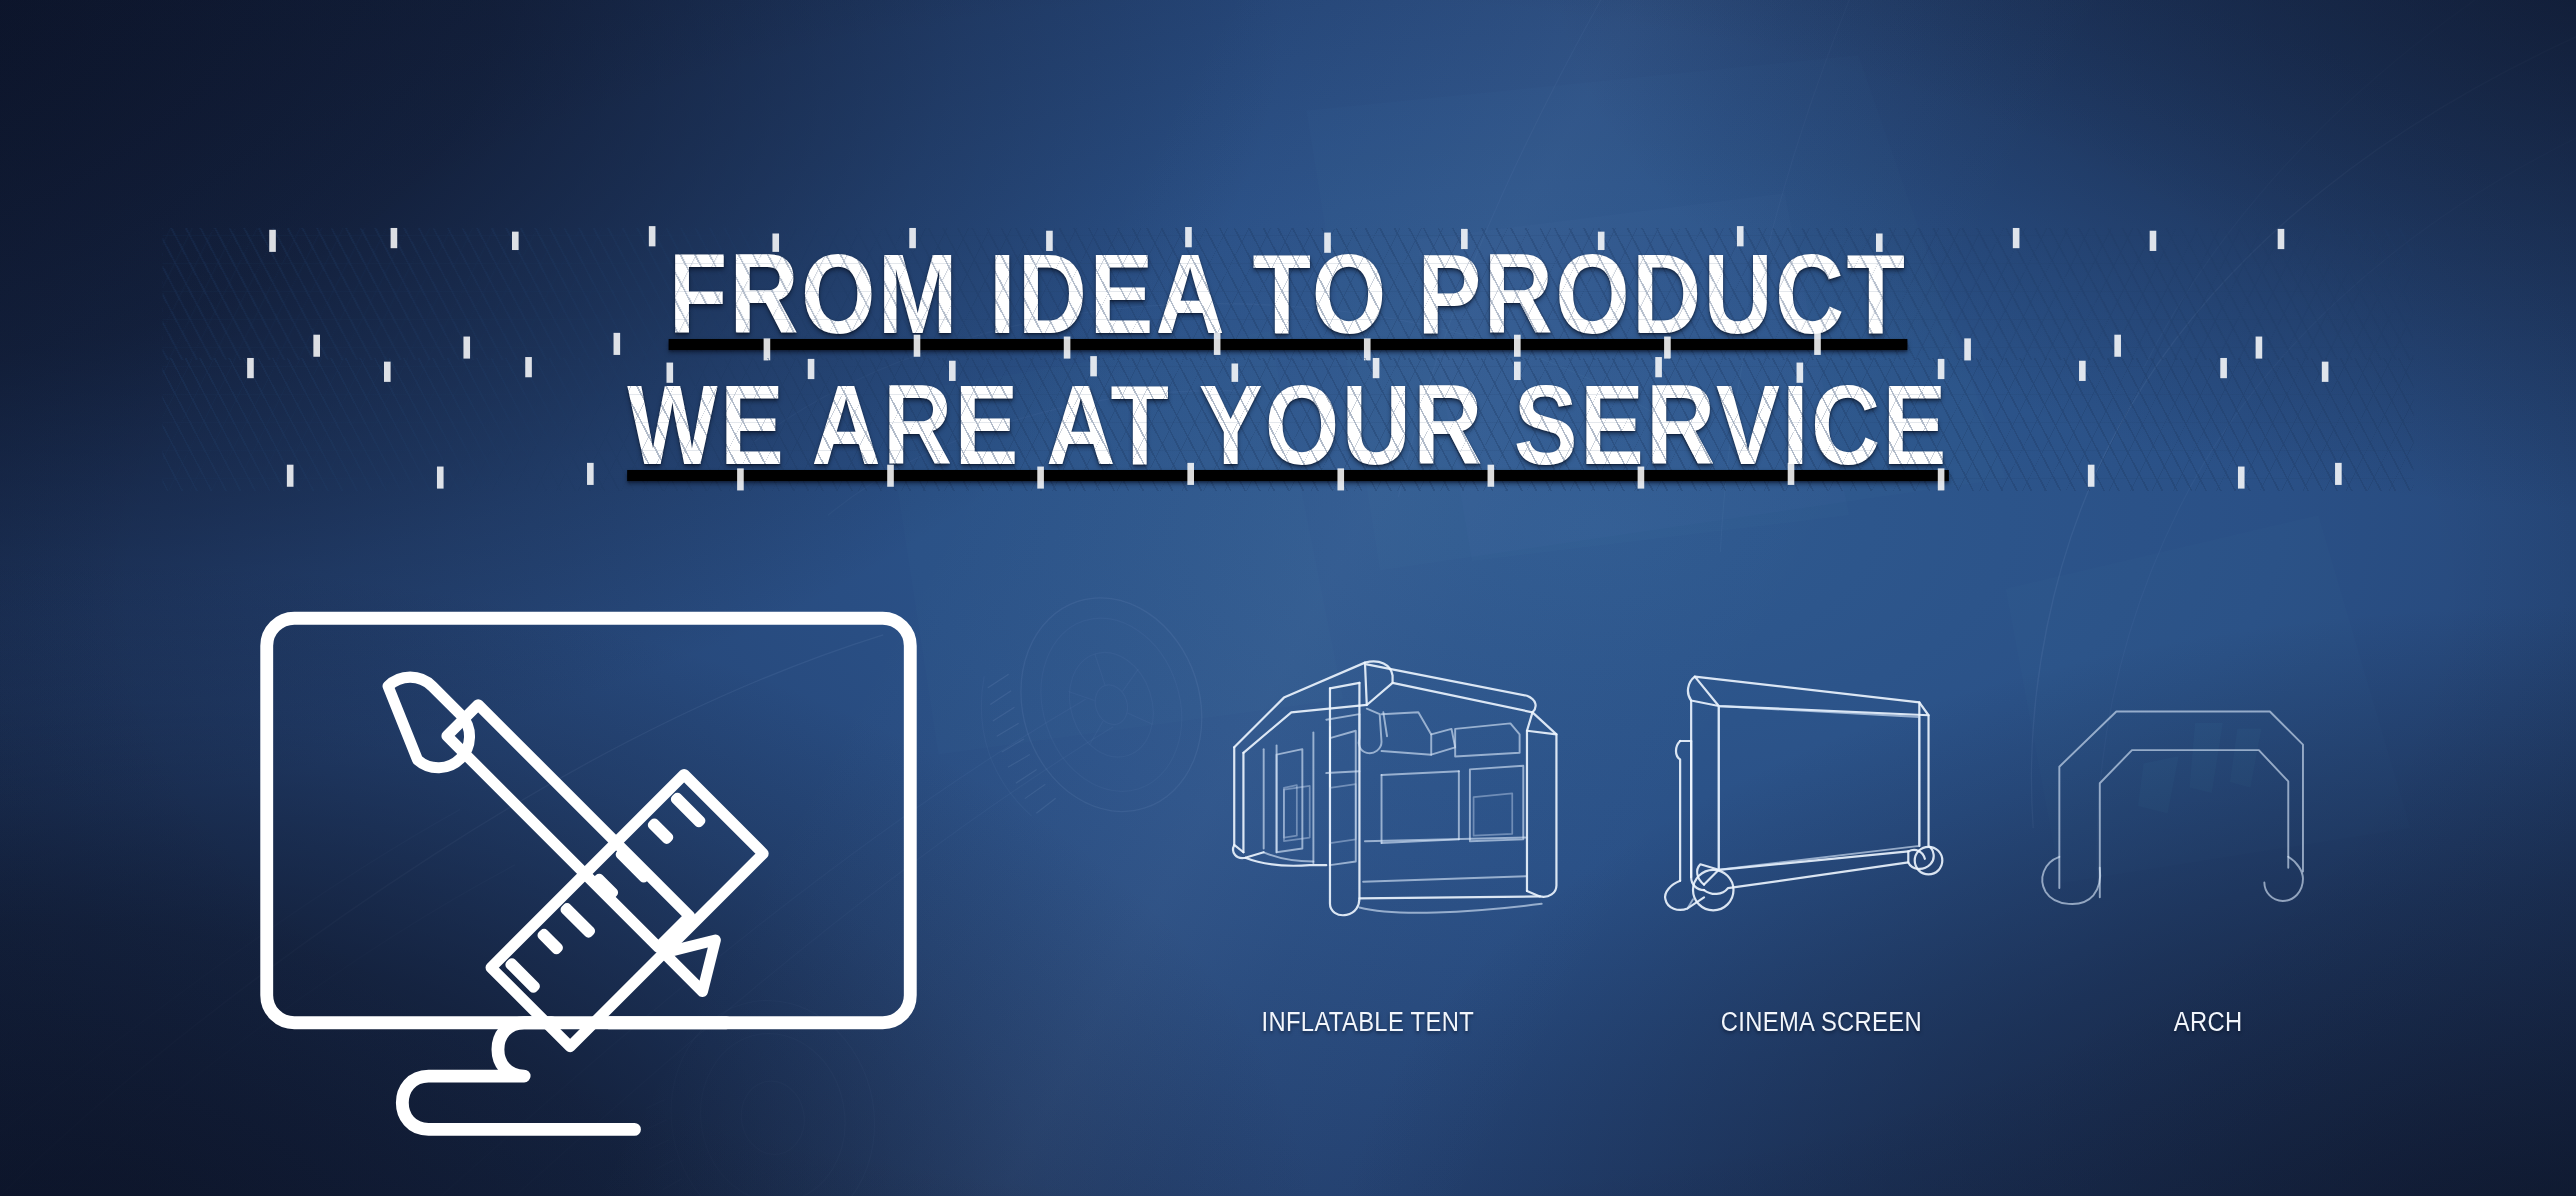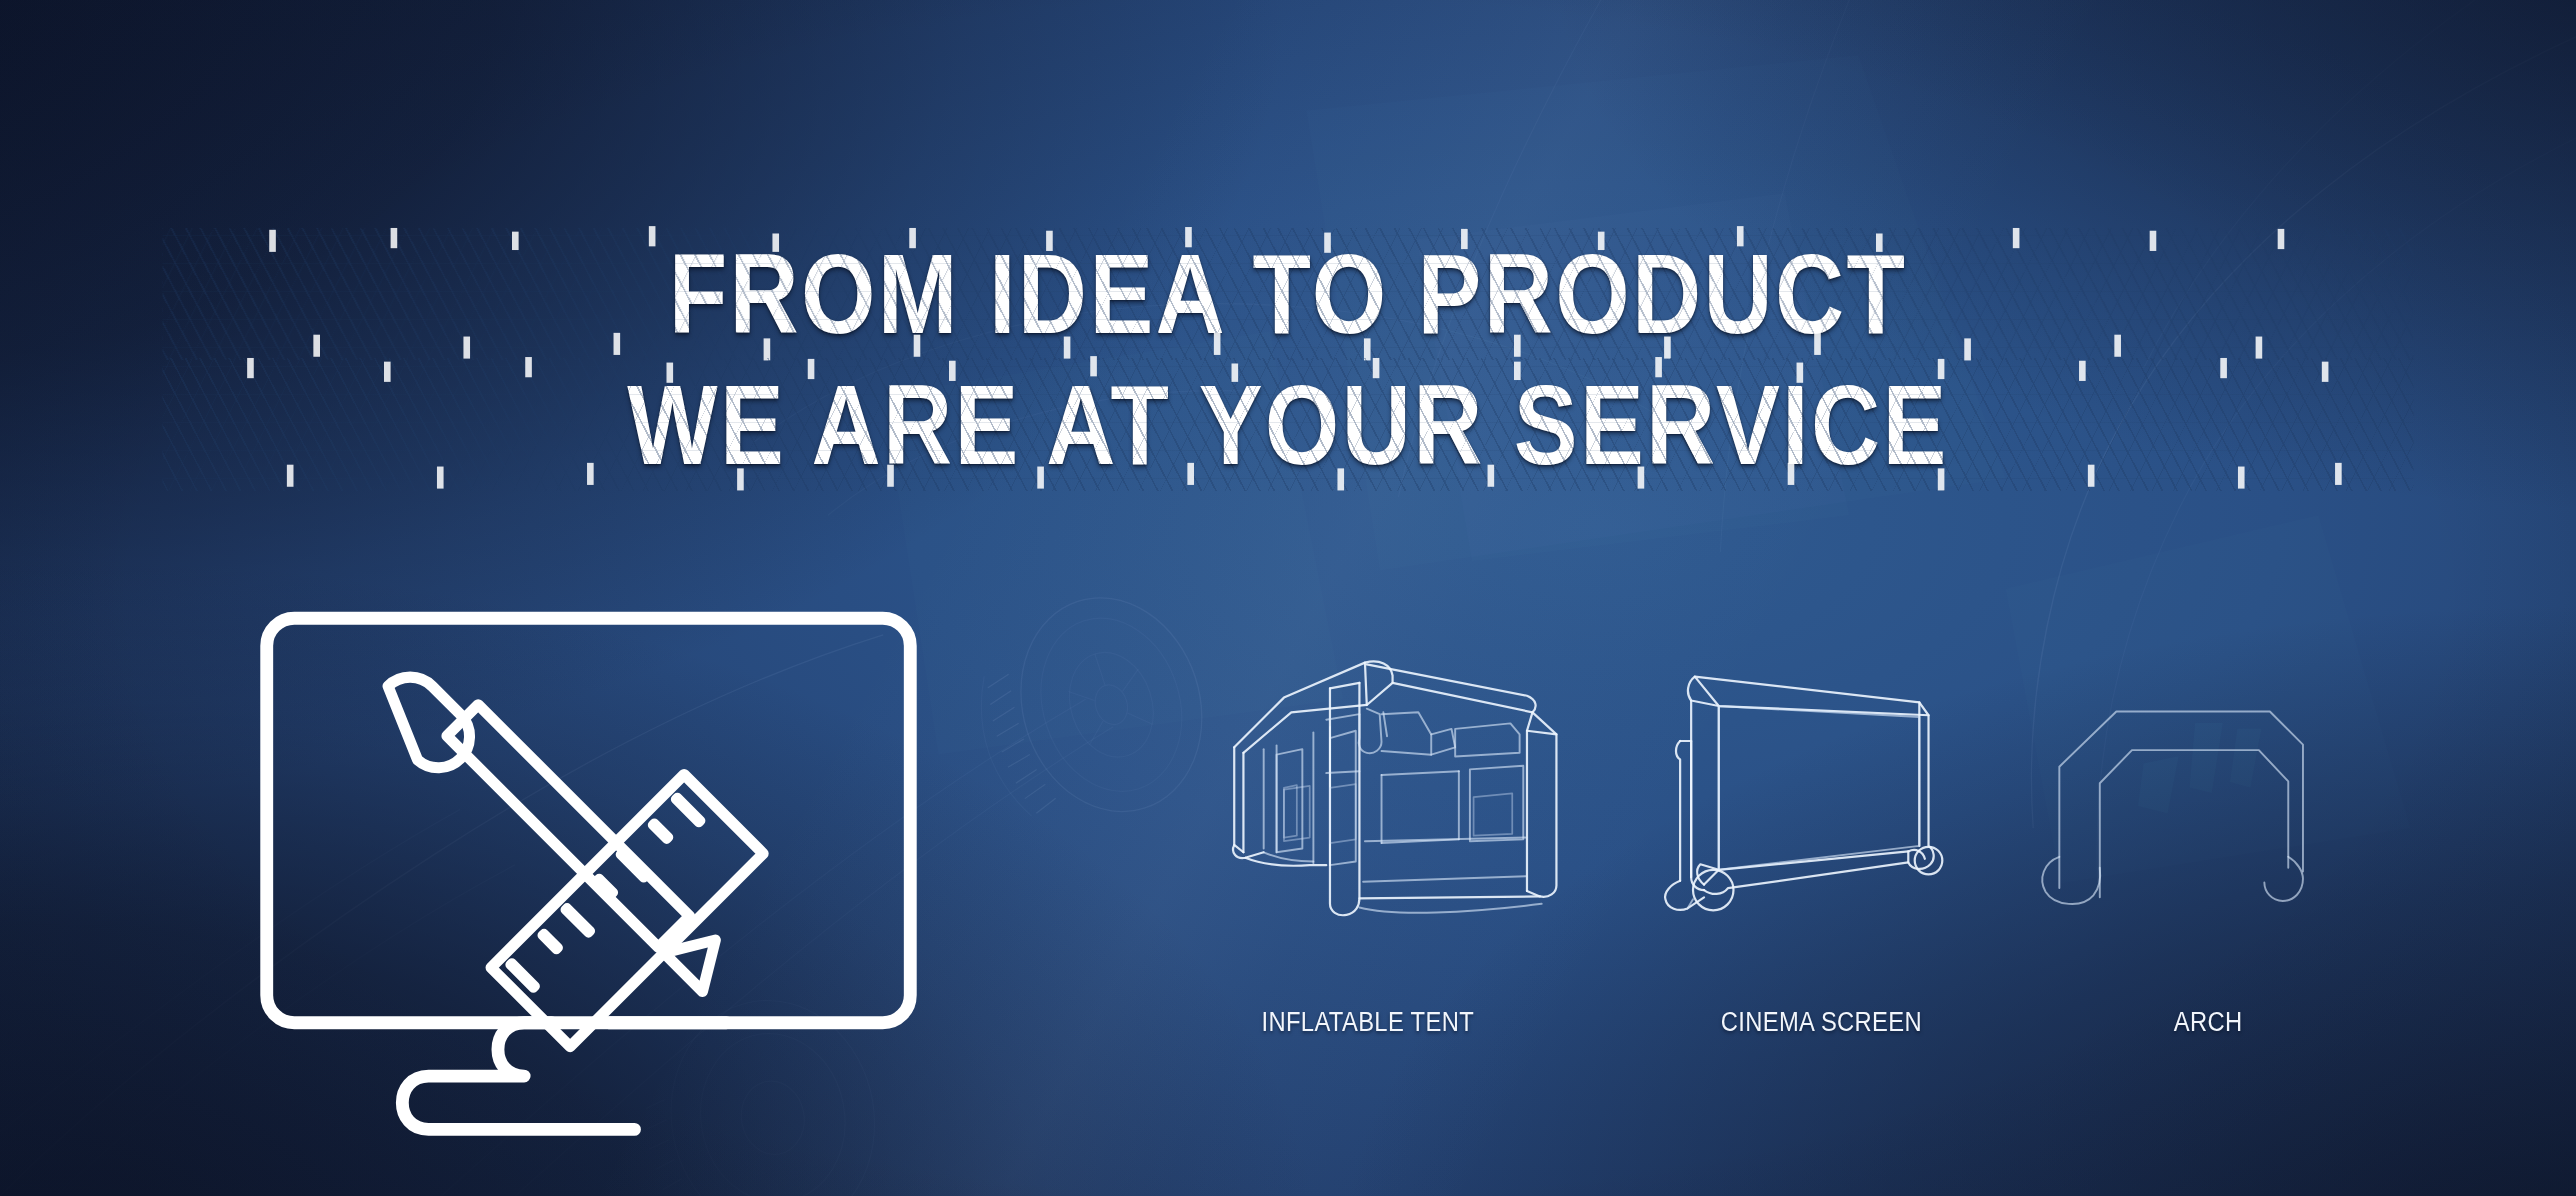--- a/index.html
+++ b/index.html
@@ -95,20 +95,21 @@
   }
 
   
   .headline {
     position: absolute;
     left: 0;
     right: 0;
     top: 237px;
     text-align: center;
     pointer-events: none;
+    text-decoration: underline;
   }
   .headline-line {
     display: block;
     position: relative;
     font-family: "Liberation Sans Narrow", "Liberation Sans", sans-serif;
     font-weight: bold;
     font-size: 114px;
     line-height: 1.0;
     letter-spacing: 2.8px;
     color: #ffffff;

